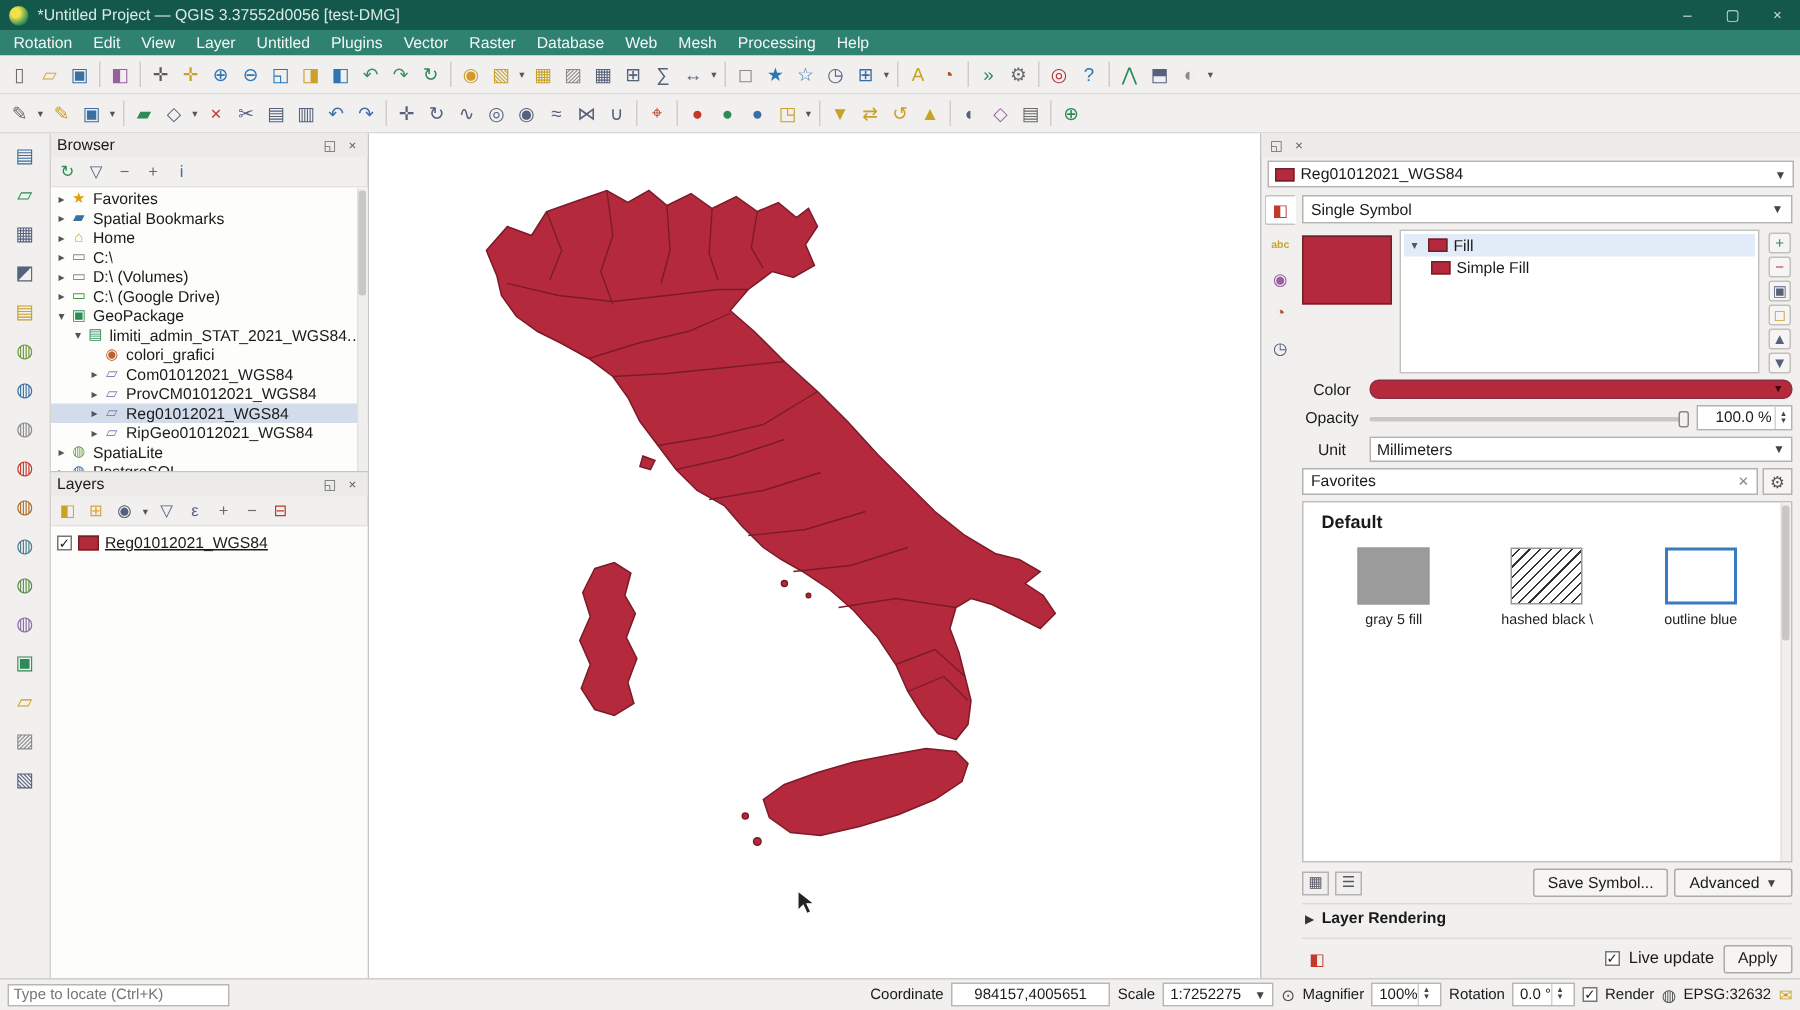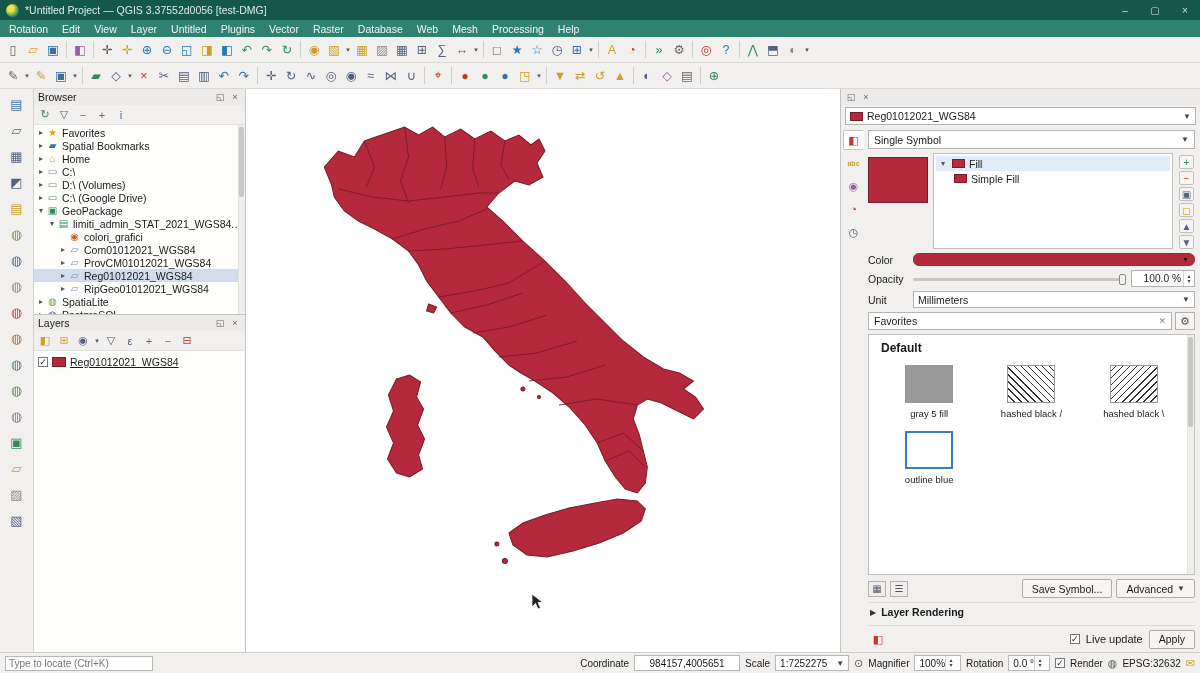--- a/index.html
+++ b/index.html
@@ -59,21 +59,21 @@
 .type-combo{height:19px;background:#fff;border:1px solid #b5b3b0;display:flex;align-items:center;padding:0 5px;font-size:10.5px;flex:0 0 auto;}
 .sym-area{display:flex;gap:5px;flex:0 0 auto;}
 .big-swatch{width:60px;height:46px;border:1px solid #70202a;margin-top:4px;flex:0 0 auto;}
 .sym-tree{flex:1;height:96px;background:#fff;border:1px solid #c2c0bd;padding:2px;min-width:0;}
 .streerow{height:15px;display:flex;align-items:center;gap:4px;font-size:10.5px;padding:0 2px;}
 .streerow.sel{background:#e2ecf8;}
 .sswatch{width:13px;height:9px;border:1px solid #70202a;flex:0 0 auto;}
 .sym-btns{width:17px;display:flex;flex-direction:column;gap:2px;align-items:center;padding-top:2px;flex:0 0 auto;}
 .sym-btns .tbtn{width:15px;height:14px;font-size:10px;border:1px solid #c2c0bd;background:#f6f5f4;border-radius:2px;}
 .frow{display:flex;align-items:center;gap:5px;font-size:10.5px;flex:0 0 auto;}
-.flabel{width:40px;flex:0 0 auto;}
+.flabel{width:40px;flex:0 0 auto;text-align:center;}
 .colorbar{flex:1;height:13px;border-radius:6px;border:1px solid #8a3040;display:flex;align-items:center;justify-content:flex-end;padding-right:5px;}
 .colorbar .arr{font-size:7px;color:#40000a;}
 .slider{flex:1;height:14px;position:relative;}
 .track{position:absolute;left:0;right:0;top:6px;height:3px;background:#c9c7c4;border-radius:2px;}
 .handle{position:absolute;right:0;top:2px;width:7px;height:11px;background:#f2f1f0;border:1px solid #8a8884;border-radius:2px;}
 .spinbox{width:64px;height:17px;background:#fff;border:1px solid #b5b3b0;display:flex;align-items:center;flex:0 0 auto;}
 .spin-val{flex:1;text-align:right;padding-right:2px;font-size:10.2px;white-space:nowrap;}
 .spin-arrows{width:11px;align-self:stretch;display:flex;flex-direction:column;align-items:center;justify-content:center;line-height:5px;font-size:6px;color:#444;border-left:1px solid #d5d3d0;}
 .unit-combo{flex:1;height:17px;background:#fff;border:1px solid #b5b3b0;display:flex;align-items:center;padding:0 4px;}
 .search-row{display:flex;gap:3px;align-items:center;flex:0 0 auto;}
@@ -493,24 +493,20 @@
               </div>
           </div>
           <div class="styles-box">
             <div class="sb-h">Default</div>
             <div class="sgrid" id="styles-grid">
                 <div class="sty">
                   <div class="thumb gray"></div>
                   <div class="slabel">gray 5 fill</div>
                 </div>
                 <div class="sty">
-                  <div class="thumb hash-fwd"></div>
-                  <div class="slabel">hashed black /</div>
-                </div>
-                <div class="sty">
                   <div class="thumb hash-back"></div>
                   <div class="slabel">hashed black \</div>
                 </div>
                 <div class="sty">
                   <div class="thumb outline"></div>
                   <div class="slabel">outline blue</div>
                 </div>
               </div>
             <div class="vscroll">
                 <div class="vthumb" style="height:90px"></div>

